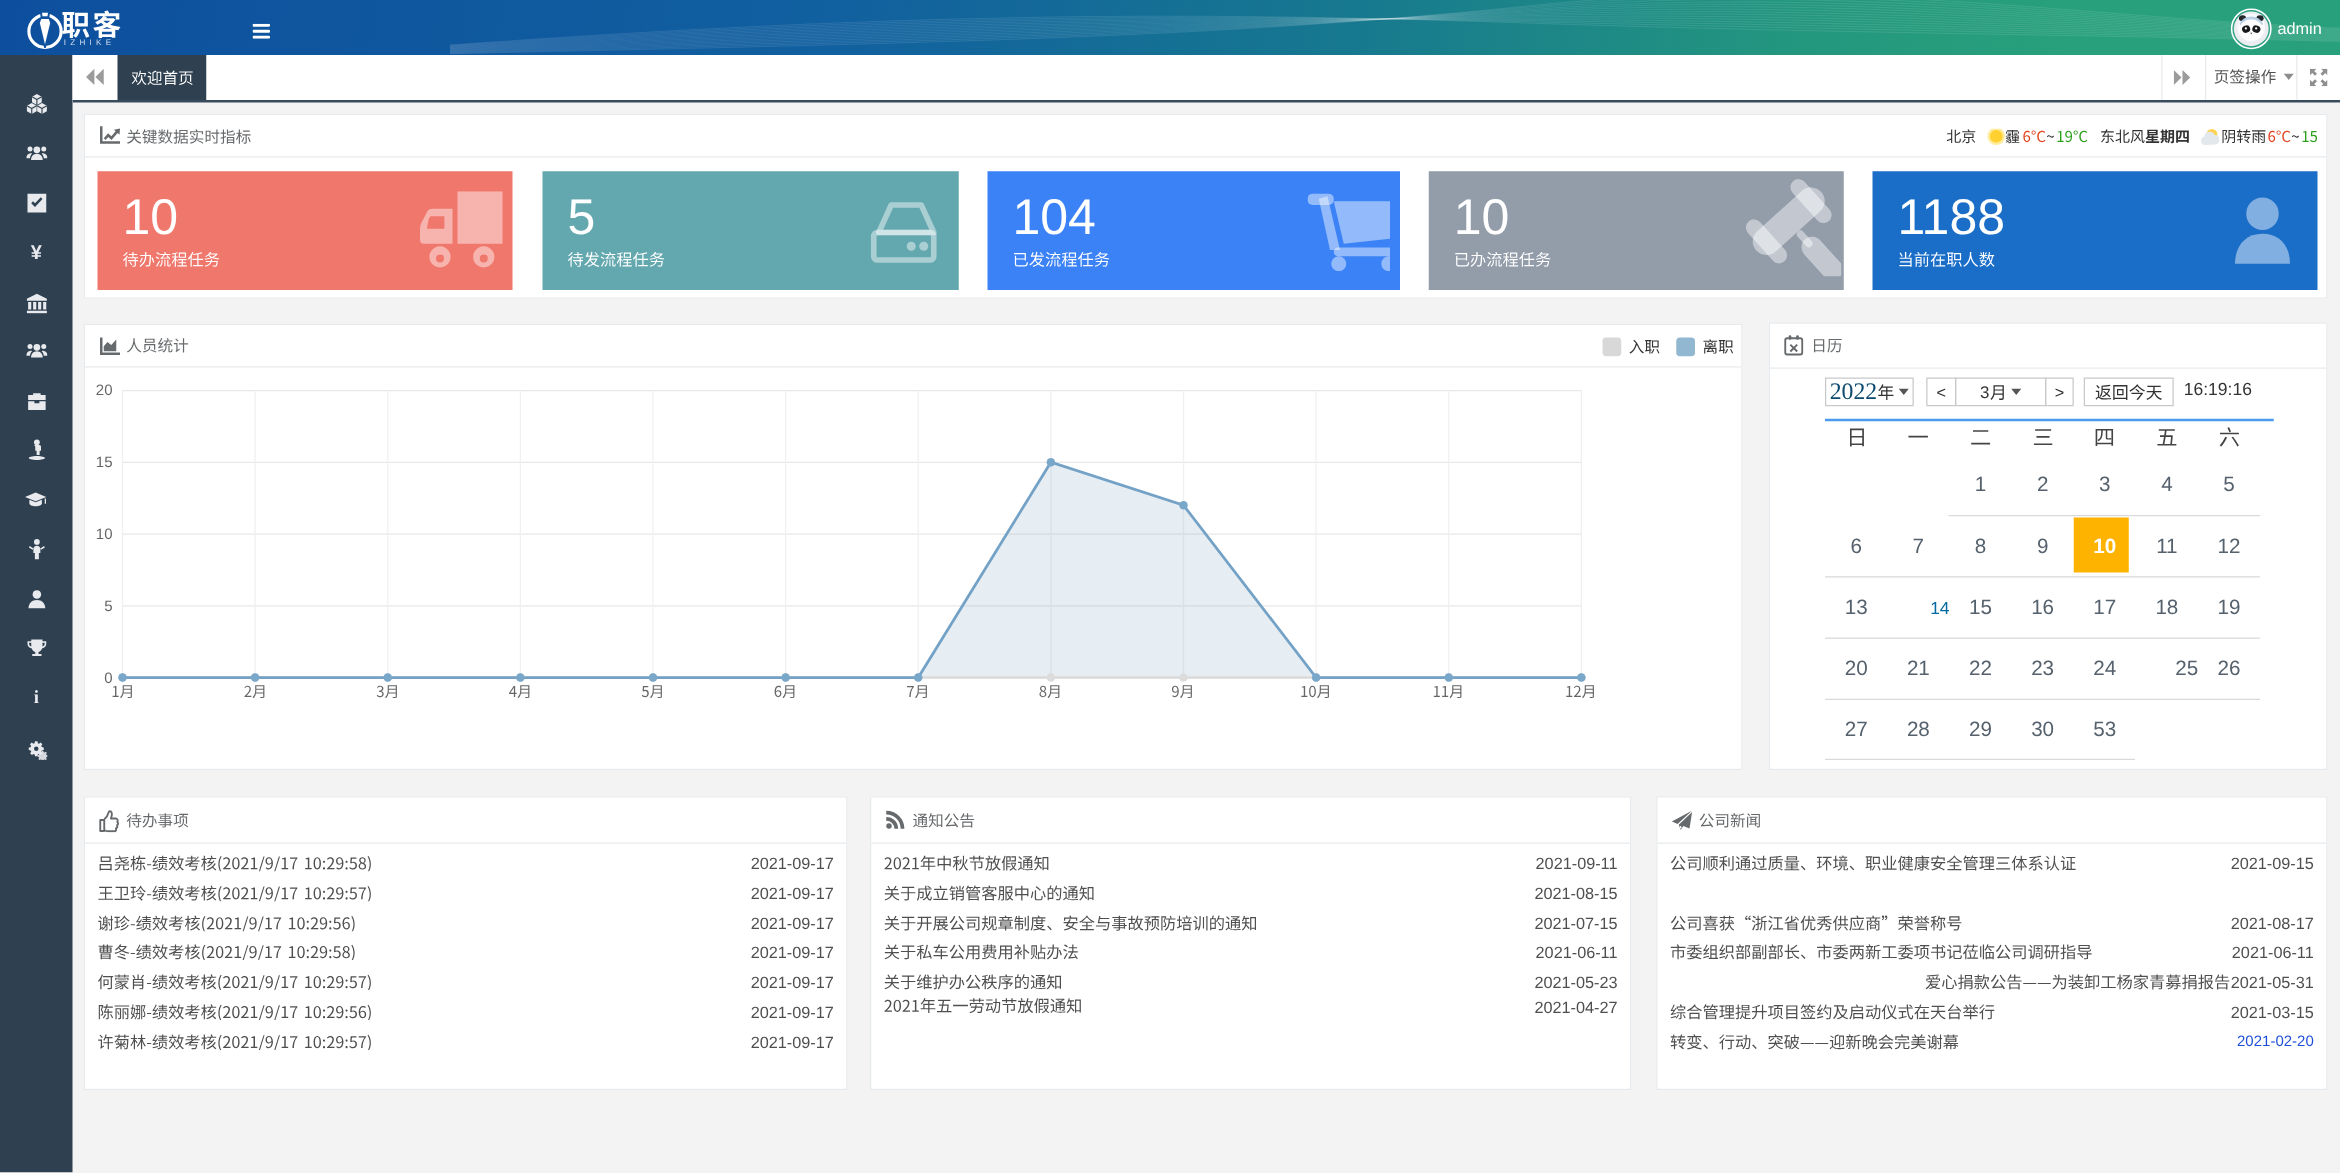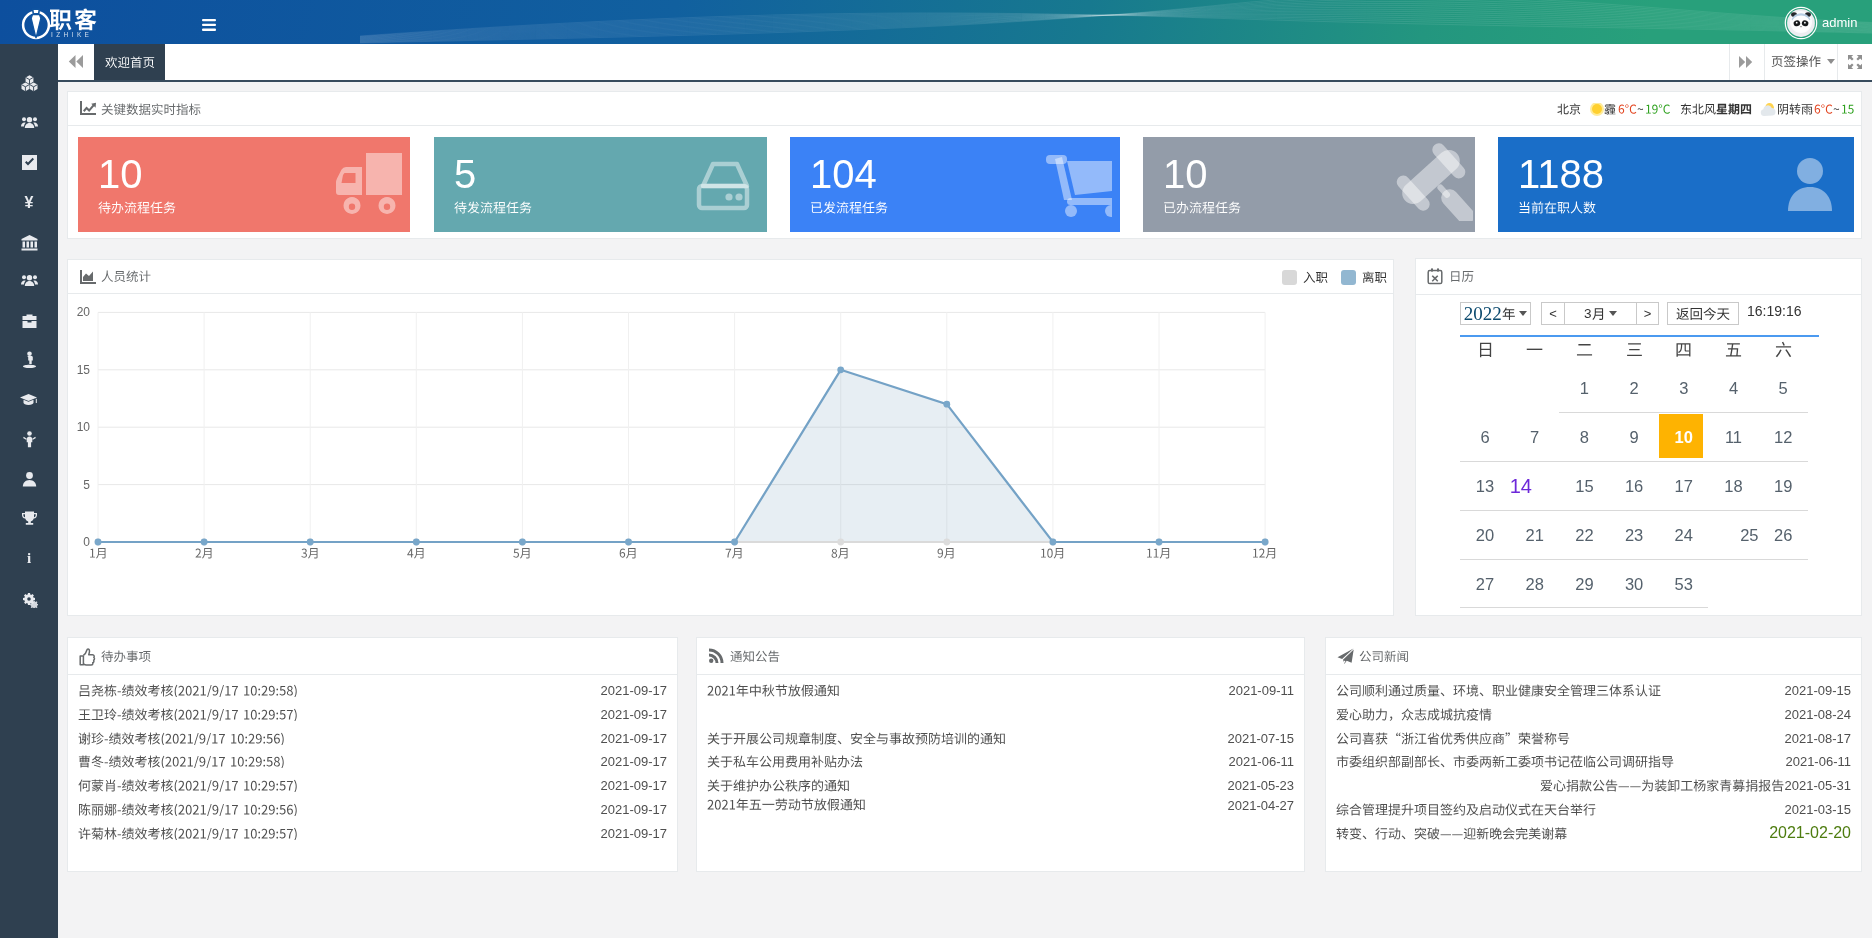--- a/index.html
+++ b/index.html
@@ -908,21 +908,21 @@
     <div style="position:absolute;left:292.5px;top:118.5px;width:50px;text-align:center;font-size:16.5px;color:#55616c;line-height:20px">4</div>
     <div style="position:absolute;left:342.2px;top:118.5px;width:50px;text-align:center;font-size:16.5px;color:#55616c;line-height:20px">5</div>
     <div style="position:absolute;left:44.0px;top:167.5px;width:50px;text-align:center;font-size:16.5px;color:#55616c;line-height:20px">6</div>
     <div style="position:absolute;left:93.7px;top:167.5px;width:50px;text-align:center;font-size:16.5px;color:#55616c;line-height:20px">7</div>
     <div style="position:absolute;left:143.4px;top:167.5px;width:50px;text-align:center;font-size:16.5px;color:#55616c;line-height:20px">8</div>
     <div style="position:absolute;left:193.1px;top:167.5px;width:50px;text-align:center;font-size:16.5px;color:#55616c;line-height:20px">9</div>
     <div style="position:absolute;left:242.8px;top:167.5px;width:50px;text-align:center;font-size:16.5px;color:#fff;line-height:20px;font-weight:bold">10</div>
     <div style="position:absolute;left:292.5px;top:167.5px;width:50px;text-align:center;font-size:16.5px;color:#55616c;line-height:20px">11</div>
     <div style="position:absolute;left:342.2px;top:167.5px;width:50px;text-align:center;font-size:16.5px;color:#55616c;line-height:20px">12</div>
     <div style="position:absolute;left:44.0px;top:216.5px;width:50px;text-align:center;font-size:16.5px;color:#55616c;line-height:20px">13</div>
-    <div style="position:absolute;left:93.7px;top:216.5px;width:50px;text-align:left;font-size:20px;color:#6d28d9;line-height:20px">14</div>
+    <div style="position:absolute;left:93.7px;top:216.5px;width:50px;text-align:right;font-size:14px;color:#0369a1;line-height:20px">14</div>
     <div style="position:absolute;left:143.4px;top:216.5px;width:50px;text-align:center;font-size:16.5px;color:#55616c;line-height:20px">15</div>
     <div style="position:absolute;left:193.1px;top:216.5px;width:50px;text-align:center;font-size:16.5px;color:#55616c;line-height:20px">16</div>
     <div style="position:absolute;left:242.8px;top:216.5px;width:50px;text-align:center;font-size:16.5px;color:#55616c;line-height:20px">17</div>
     <div style="position:absolute;left:292.5px;top:216.5px;width:50px;text-align:center;font-size:16.5px;color:#55616c;line-height:20px">18</div>
     <div style="position:absolute;left:342.2px;top:216.5px;width:50px;text-align:center;font-size:16.5px;color:#55616c;line-height:20px">19</div>
     <div style="position:absolute;left:44.0px;top:265.5px;width:50px;text-align:center;font-size:16.5px;color:#55616c;line-height:20px">20</div>
     <div style="position:absolute;left:93.7px;top:265.5px;width:50px;text-align:center;font-size:16.5px;color:#55616c;line-height:20px">21</div>
     <div style="position:absolute;left:143.4px;top:265.5px;width:50px;text-align:center;font-size:16.5px;color:#55616c;line-height:20px">22</div>
     <div style="position:absolute;left:193.1px;top:265.5px;width:50px;text-align:center;font-size:16.5px;color:#55616c;line-height:20px">23</div>
     <div style="position:absolute;left:242.8px;top:265.5px;width:50px;text-align:center;font-size:16.5px;color:#55616c;line-height:20px">24</div>
@@ -1203,20 +1203,38 @@
         <use href="#g107" x="3220" y="880"></use>
         <use href="#g108" x="4220" y="880"></use>
         <use href="#g109" x="5220" y="880"></use>
         <use href="#g110" x="6220" y="880"></use>
         <use href="#g111" x="7220" y="880"></use>
         <use href="#g103" x="8220" y="880"></use>
         <use href="#g104" x="9220" y="880"></use>
       </svg>
       <span style="font-size:13px;color:#4f4f4f">2021-09-11</span>
     </div>
+    <div style="position:absolute;left:10px;top:64.70000000000005px;right:10px;height:23.7px;display:flex;align-items:center;justify-content:space-between">
+      <svg class="ct" width="169.0" height="13.0" viewBox="0 0 13000 1000" fill="#4f4f4f">
+        <use href="#g9" x="0" y="880"></use>
+        <use href="#g112" x="1000" y="880"></use>
+        <use href="#g113" x="2000" y="880"></use>
+        <use href="#g114" x="3000" y="880"></use>
+        <use href="#g115" x="4000" y="880"></use>
+        <use href="#g116" x="5000" y="880"></use>
+        <use href="#g117" x="6000" y="880"></use>
+        <use href="#g118" x="7000" y="880"></use>
+        <use href="#g107" x="8000" y="880"></use>
+        <use href="#g119" x="9000" y="880"></use>
+        <use href="#g120" x="10000" y="880"></use>
+        <use href="#g103" x="11000" y="880"></use>
+        <use href="#g104" x="12000" y="880"></use>
+      </svg>
+      <span style="font-size:13px;color:#4f4f4f">2021-08-15</span>
+    </div>
     <div style="position:absolute;left:10px;top:88.40000000000009px;right:10px;height:23.7px;display:flex;align-items:center;justify-content:space-between">
       <svg class="ct" width="299.0" height="13.0" viewBox="0 0 23000 1000" fill="#4f4f4f">
         <use href="#g9" x="0" y="880"></use>
         <use href="#g112" x="1000" y="880"></use>
         <use href="#g121" x="2000" y="880"></use>
         <use href="#g122" x="3000" y="880"></use>
         <use href="#g105" x="4000" y="880"></use>
         <use href="#g123" x="5000" y="880"></use>
         <use href="#g124" x="6000" y="880"></use>
         <use href="#g125" x="7000" y="880"></use>
@@ -1329,37 +1347,20 @@
         <use href="#g130" x="17000" y="880"></use>
         <use href="#g116" x="18000" y="880"></use>
         <use href="#g162" x="19000" y="880"></use>
         <use href="#g69" x="20000" y="880"></use>
         <use href="#g163" x="21000" y="880"></use>
         <use href="#g164" x="22000" y="880"></use>
         <use href="#g165" x="23000" y="880"></use>
         <use href="#g166" x="24000" y="880"></use>
       </svg>
       <span style="font-size:13px;color:#4f4f4f">2021-09-15</span>
-    </div>
-    <div style="position:absolute;left:10px;top:64.70000000000005px;right:10px;height:23.7px;display:flex;align-items:center;justify-content:space-between">
-      <svg class="ct" width="156.0" height="13.0" viewBox="0 0 12000 1000" fill="#4f4f4f">
-        <use href="#g167" x="0" y="880"></use>
-        <use href="#g119" x="1000" y="880"></use>
-        <use href="#g168" x="2000" y="880"></use>
-        <use href="#g169" x="3000" y="880"></use>
-        <use href="#g170" x="4000" y="880"></use>
-        <use href="#g171" x="5000" y="880"></use>
-        <use href="#g172" x="6000" y="880"></use>
-        <use href="#g113" x="7000" y="880"></use>
-        <use href="#g173" x="8000" y="880"></use>
-        <use href="#g174" x="9000" y="880"></use>
-        <use href="#g175" x="10000" y="880"></use>
-        <use href="#g176" x="11000" y="880"></use>
-      </svg>
-      <span style="font-size:13px;color:#4f4f4f">2021-08-24</span>
     </div>
     <div style="position:absolute;left:10px;top:88.40000000000009px;right:10px;height:23.7px;display:flex;align-items:center;justify-content:space-between">
       <svg class="ct" width="234.0" height="13.0" viewBox="0 0 18000 1000" fill="#4f4f4f">
         <use href="#g105" x="0" y="880"></use>
         <use href="#g123" x="1000" y="880"></use>
         <use href="#g177" x="2000" y="880"></use>
         <use href="#g178" x="3000" y="880"></use>
         <use href="#g179" x="4000" y="880"></use>
         <use href="#g180" x="5000" y="880"></use>
         <use href="#g181" x="6000" y="880"></use>
@@ -1471,14 +1472,14 @@
         <use href="#g211" x="8894" y="880"></use>
         <use href="#g3" x="9788" y="880"></use>
         <use href="#g150" x="10788" y="880"></use>
         <use href="#g236" x="11788" y="880"></use>
         <use href="#g237" x="12788" y="880"></use>
         <use href="#g238" x="13788" y="880"></use>
         <use href="#g239" x="14788" y="880"></use>
         <use href="#g90" x="15788" y="880"></use>
         <use href="#g240" x="16788" y="880"></use>
       </svg>
-      <span style="font-size:16px;color:#4d7c0f">2021-02-20</span>
+      <span style="font-size:12px;color:#1d4ed8">2021-02-20</span>
     </div>
   </div>
 </body></html>

